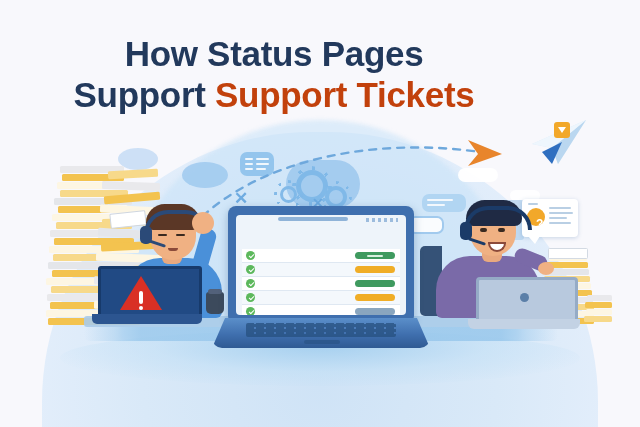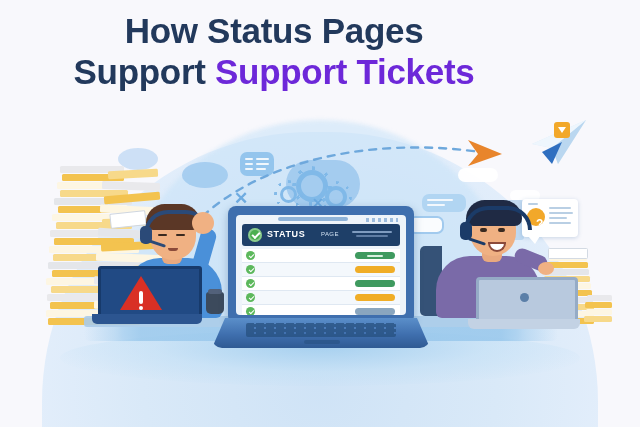--- a/index.html
+++ b/index.html
@@ -28,28 +28,28 @@
     border-radius:50%;
   }
   .ground2{
     position:absolute;left:84px;top:327px;width:474px;height:14px;
     background:linear-gradient(90deg,rgba(150,198,235,0) 0%,rgba(150,198,235,.75) 12%,rgba(150,198,235,.8) 88%,rgba(150,198,235,0) 100%);
     border-radius:6px;
   }
 
   
   .title{
-    position:absolute;left:0;top:12px;width:548px;text-align:center;
+    position:absolute;left:0;top:35px;width:548px;text-align:center;
     z-index:40;line-height:1.08;
   }
   .title .l1,.title .l2{
     display:block;font-size:35px;font-weight:bold;letter-spacing:-.3px;
   }
   .navy{color:#22395c;}
-  .orange{color:#6d28d9;}
+  .orange{color:#c2410c;}
   .title .l2{margin-top:3px;}
 
   
   .cloud{position:absolute;background:#bddaf4;border-radius:50%;opacity:.85;}
   .cloud:before,.cloud:after{content:"";position:absolute;background:inherit;border-radius:50%;}
   .cloudw{position:absolute;background:#fff;border-radius:40px;opacity:.95;}
   .cloudw:before,.cloudw:after{content:"";position:absolute;background:#fff;border-radius:50%;}
 
   .bubble{position:absolute;background:#8ec2ec;border-radius:7px;opacity:.9;}
   .bubble.light{background:#aed4f2;}
@@ -341,29 +341,20 @@
     <div class="base"></div>
     <span style="position:absolute;left:52px;top:16px;width:9px;height:9px;border-radius:50%;background:#5b7fa8;"></span>
   </div>
 
   <div class="center-lap">
     <div class="cl-lid">
       <div class="cl-inner">
         <span class="cl-url"></span>
         <span class="cl-dots"></span>
 
-        <div class="sp-head">
-          <span class="sp-badge"></span>
-          <span class="sp-title">STATUS</span>
-          <span class="sp-sub">PAGE</span>
-          <span class="sp-right">
-            <span class="r1"></span>
-              <span class="r2"></span>
-          </span>
-        </div>
 
         <div class="sp-rows">
           <div class="sp-row">
             <span class="chk"></span>
             <span class="rowlines">
               <span class="rl" style="width:62px;"></span><span class="rl b" style="width:40px;"></span>
             </span>
             <span class="pill green">
                 <i class="gl"></i>
               </span>

